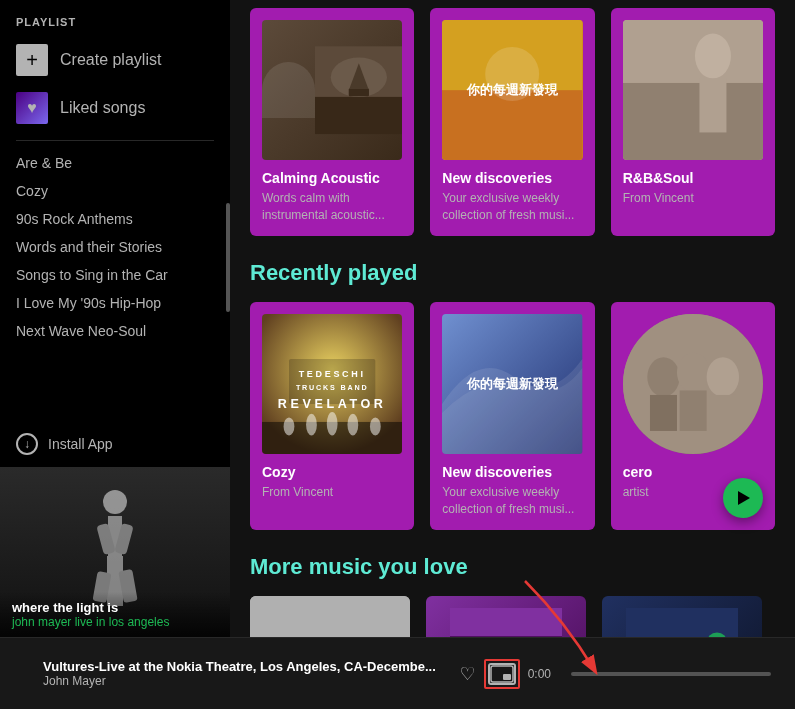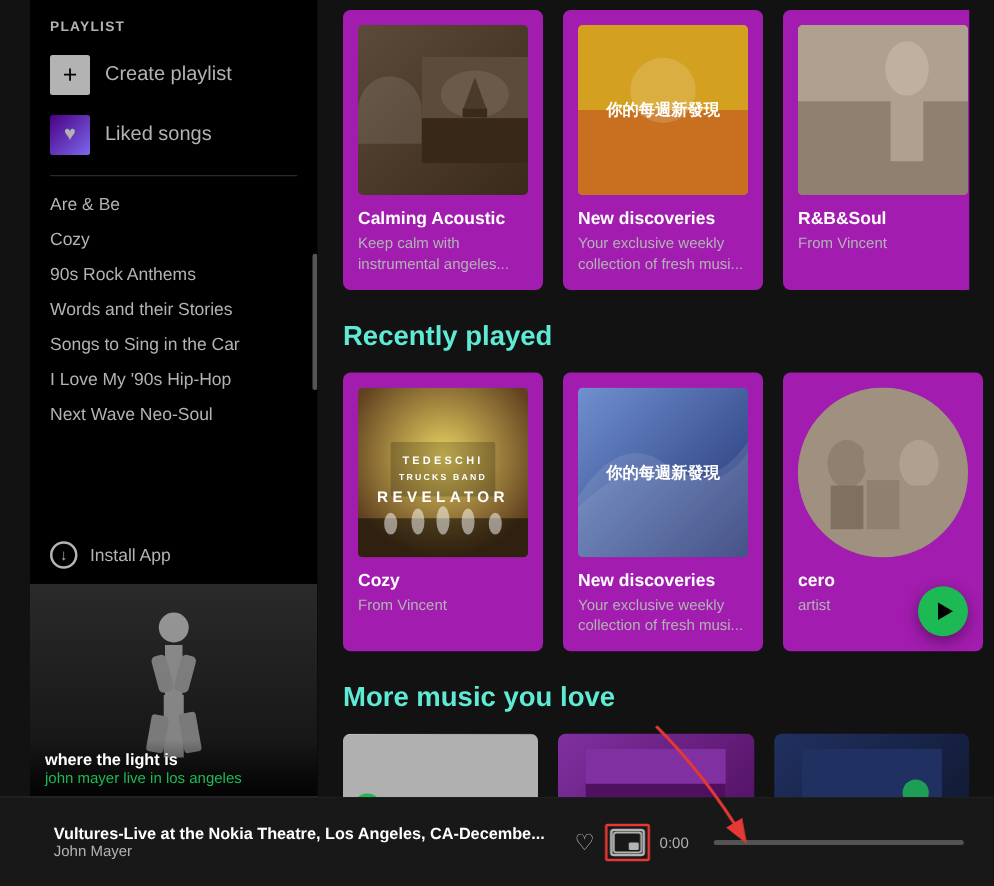--- a/index.html
+++ b/index.html
@@ -11,21 +11,20 @@
       font-family: 'Helvetica Neue', Arial, sans-serif;
       overflow: hidden;
       display: flex;
       flex-direction: column;
     }
 
     .main-layout {
       display: flex;
       flex: 1;
       overflow: hidden;
-      padding-left: 24px;
     }
 
     
     .sidebar {
       width: 230px;
       min-width: 230px;
       background: #000;
       display: flex;
       flex-direction: column;
       overflow: hidden;
@@ -558,21 +557,21 @@
               <svg width="100%" height="100%" viewBox="0 0 156 156">
                 <rect width="156" height="156" fill="#5c4a3a"></rect>
                 <rect x="0" y="90" width="156" height="66" fill="#2a1a0a" opacity="0.7"></rect>
                 <ellipse cx="78" cy="55" rx="50" ry="35" fill="#7a6a5a" opacity="0.5"></ellipse>
                 <rect x="60" y="75" width="36" height="14" rx="2" fill="#3a2a1a"></rect>
                 <polygon points="78,30 95,76 61,76" fill="#4a3a2a"></polygon>
               </svg>
             </div>
           </div>
           <div class="card-title">Calming Acoustic</div>
-          <div class="card-subtitle">Keep calm with instrumental angeles...</div>
+          <div class="card-subtitle">Words calm with instrumental acoustic...</div>
           <div class="play-button-overlay">
             <div class="play-triangle"></div>
           </div>
         </div>
 
         <div class="card">
           <div class="card-img" style="position:relative;">
             <div class="img-new-disc">
               <svg width="100%" height="100%" viewBox="0 0 156 156">
                 <rect width="156" height="156" fill="#d4a020"></rect>

